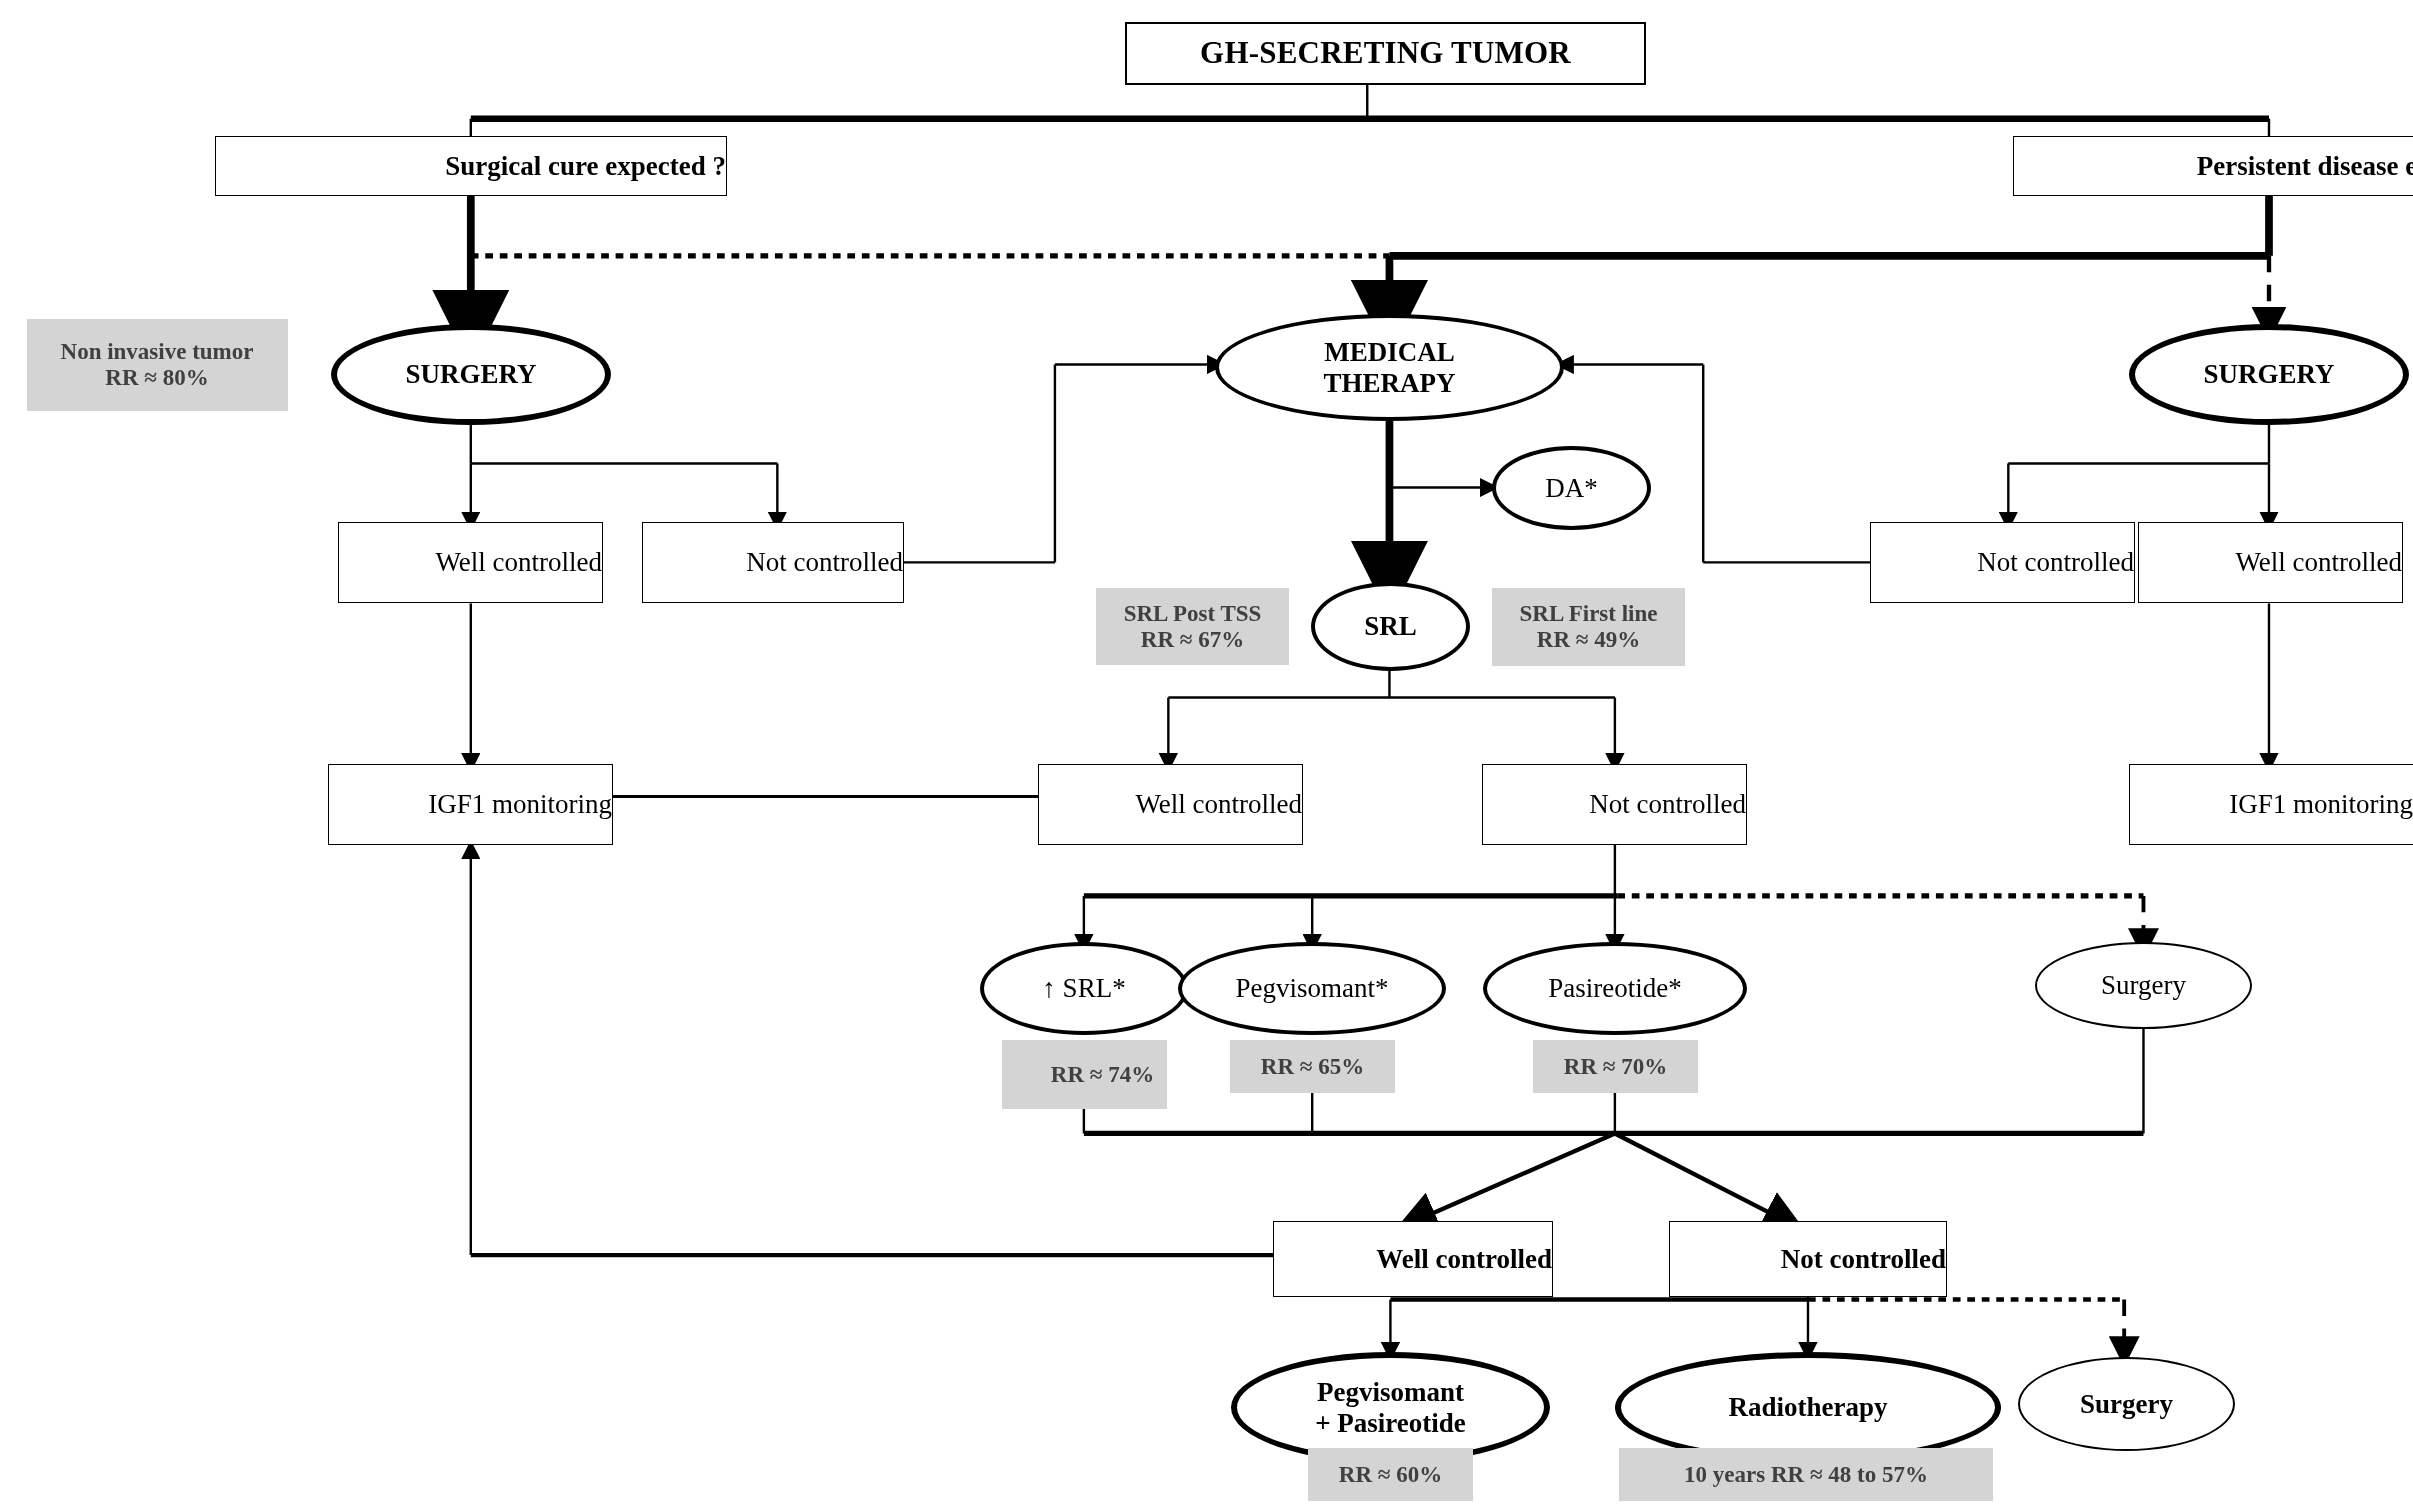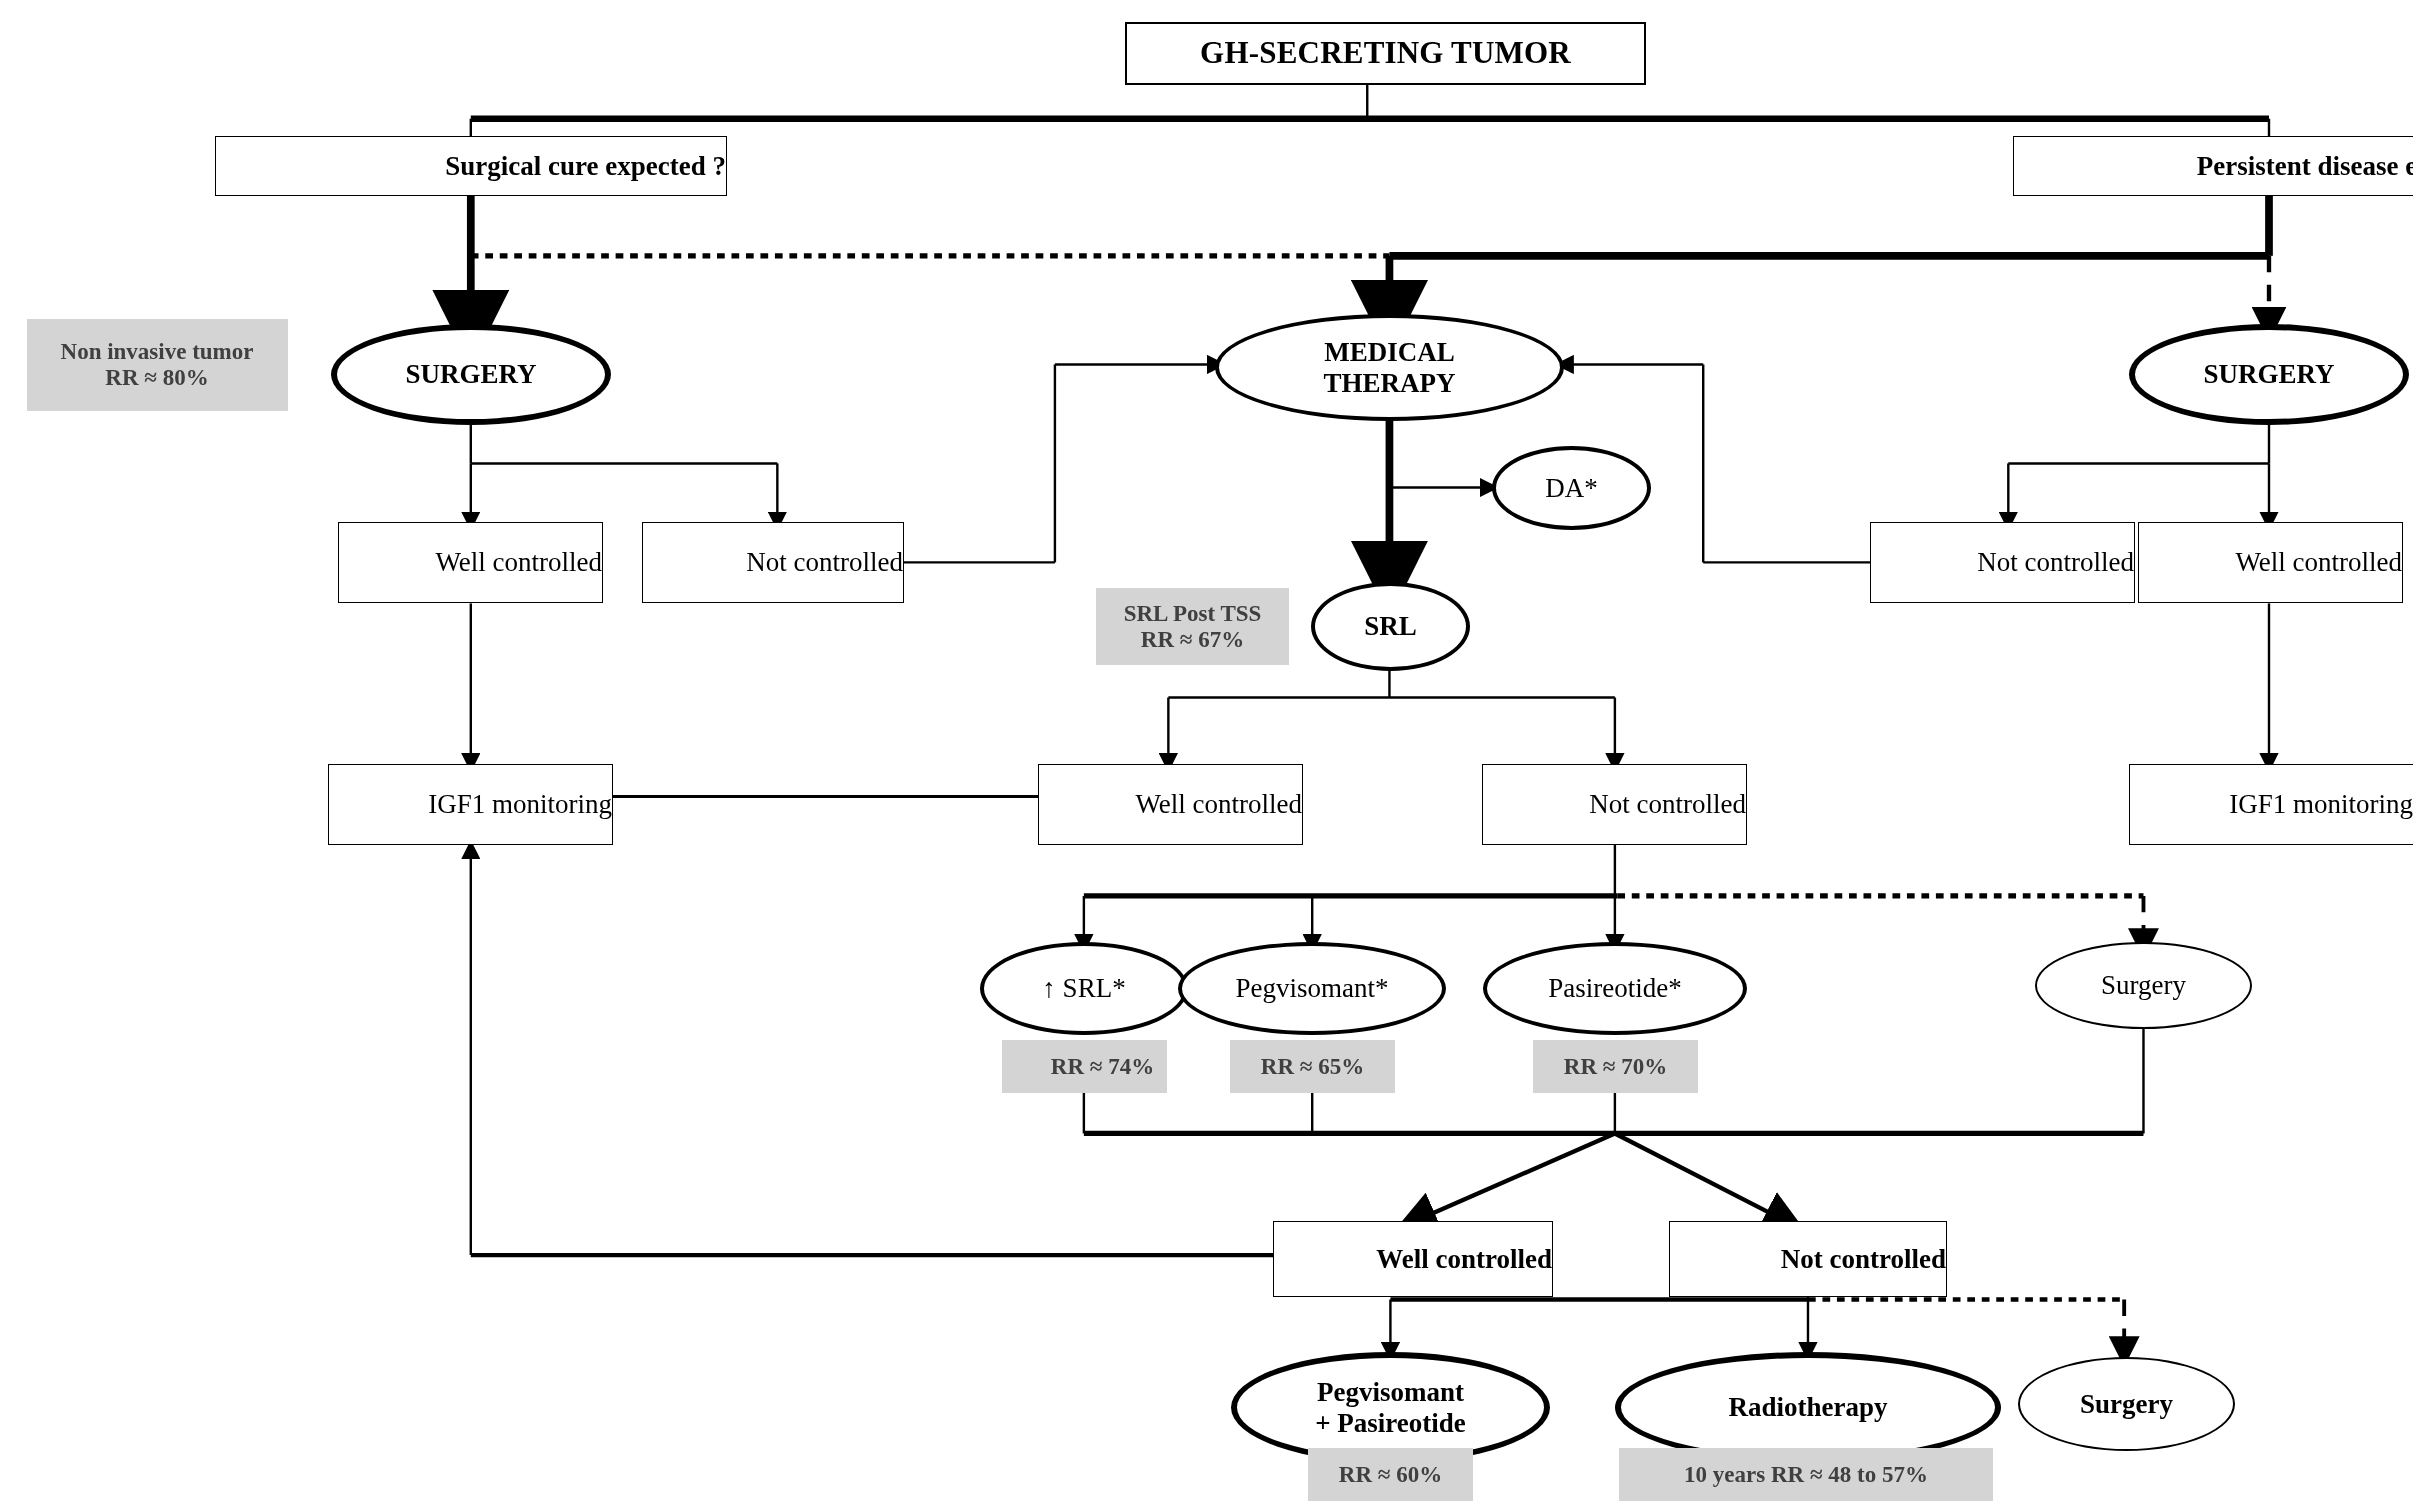--- a/index.html
+++ b/index.html
@@ -153,20 +153,24 @@
   </div>
 
   <div class="node ellipse med" style="left:1311px;top:582px;width:159px;height:89px;font-weight:bold;">
     <span>SRL</span>
   </div>
 
   <div class="node badge" style="left:1096px;top:588px;width:193px;height:77px;flex-direction:column;">
     <span>SRL Post TSS</span>
     <span>RR ≈ 67%</span>
   </div>
+  <div class="node badge" style="left:1492px;top:588px;width:193px;height:78px;flex-direction:column;">
+    <span>SRL First line</span>
+    <span>RR ≈ 49%</span>
+  </div>
 
   <div class="node boxnode" style="left:338px;top:522px;width:265px;height:81px;">
     <span>Well controlled</span>
   </div>
   <div class="node boxnode" style="left:642px;top:522px;width:262px;height:81px;">
     <span>Not controlled</span>
   </div>
 
   <div class="node boxnode" style="left:1870px;top:522px;width:265px;height:81px;">
     <span>Not controlled</span>
@@ -195,21 +199,21 @@
   <div class="node ellipse med" style="left:1178px;top:942px;width:268px;height:93px;">
     <span>Pegvisomant*</span>
   </div>
   <div class="node ellipse med" style="left:1483px;top:942px;width:264px;height:93px;">
     <span>Pasireotide*</span>
   </div>
   <div class="node ellipse" style="left:2035px;top:942px;width:217px;height:87px;">
     <span>Surgery</span>
   </div>
 
-  <div class="node badge" style="left:1002px;top:1040px;width:165px;height:53px;padding-left:36px;">
+  <div class="node badge" style="left:1002px;top:1040px;width:165px;height:69px;padding-left:36px;">
     <span>RR ≈ 74%</span>
   </div>
   <div class="node badge" style="left:1230px;top:1040px;width:165px;height:53px;">
     <span>RR ≈ 65%</span>
   </div>
   <div class="node badge" style="left:1533px;top:1040px;width:165px;height:53px;">
     <span>RR ≈ 70%</span>
   </div>
 
   <div class="node boxnode bold" style="left:1273px;top:1221px;width:280px;height:76px;">

